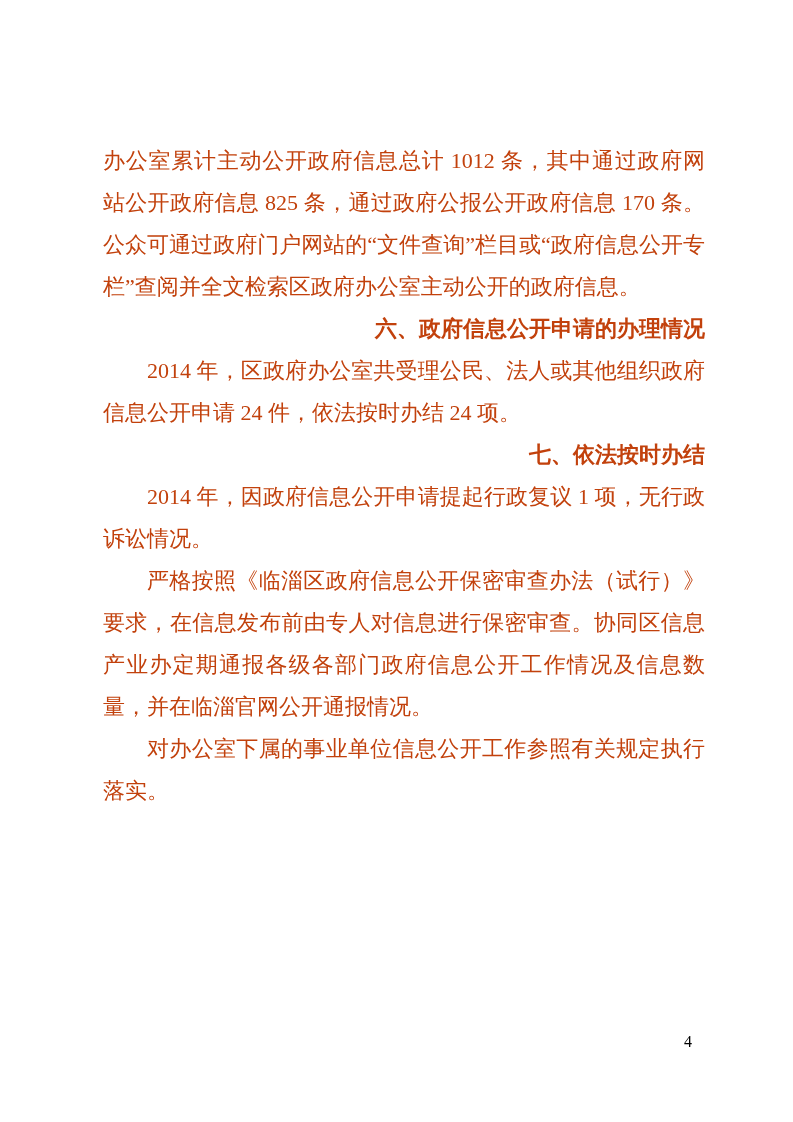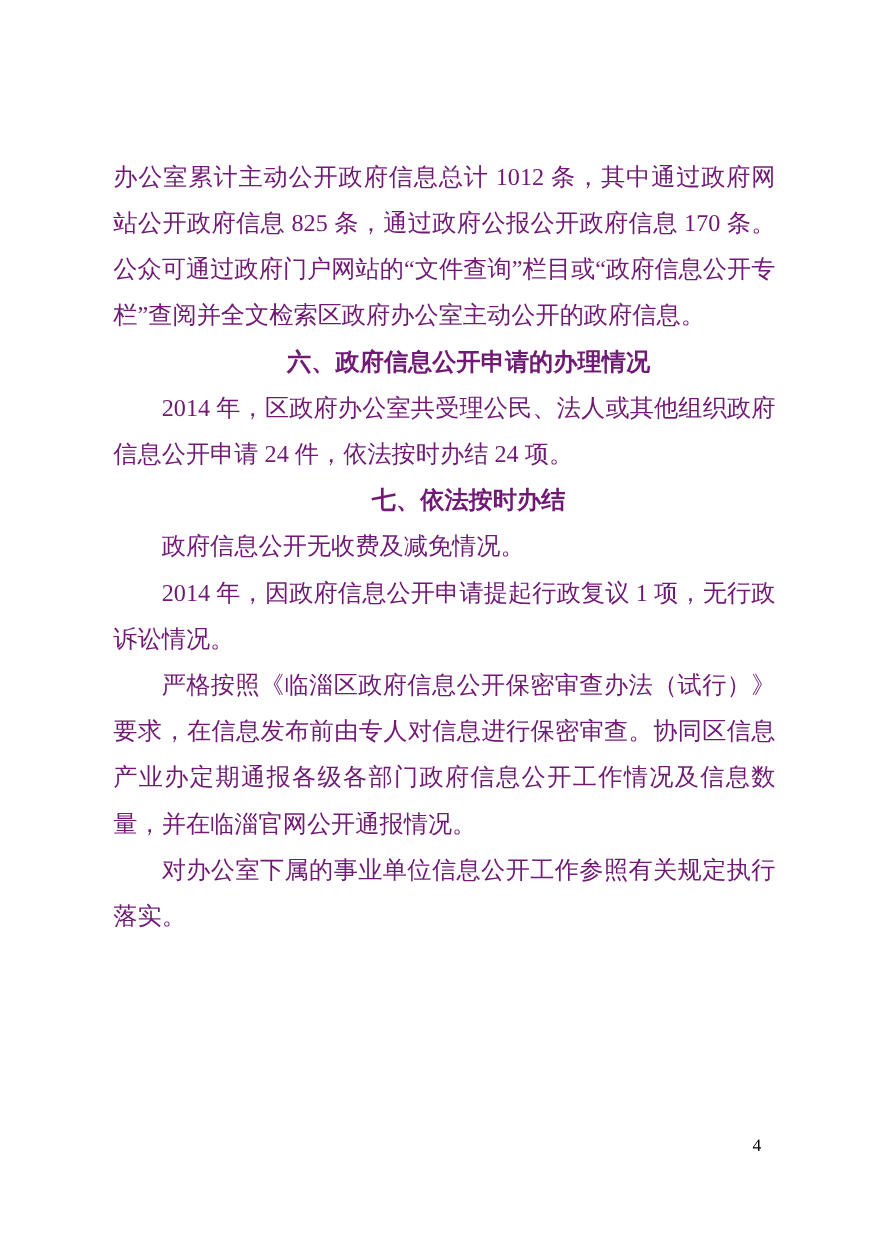--- a/index.html
+++ b/index.html
@@ -15,57 +15,56 @@
     overflow: hidden;
   }
   .content {
     position: absolute;
     left: 103px;
     top: 140px;
     width: 602px;
     font-family: "Liberation Serif", "DejaVu Serif", serif;
     font-size: 22px;
     line-height: 42px;
-    color: #701a75;
+    color: #c2410c;
     text-align: justify;
   }
   .para {
     margin: 0;
     text-indent: 2em;
   }
   .para.continuation {
     text-indent: 0;
   }
   .heading {
     margin: 0;
     font-family: "Liberation Sans", "DejaVu Sans", sans-serif;
     font-weight: 700;
     font-size: 22px;
     line-height: 42px;
     text-indent: 2em;
-    text-align: center;
+    text-align: right;
   }
   .page-number {
     position: absolute;
     left: 684px;
     top: 1032px;
     font-family: "Liberation Serif", "DejaVu Serif", serif;
     font-size: 16px;
     line-height: 20px;
     color: #000000;
   }
 </style>
 </head>
 <body>
 
 <div class="page">
   <div class="content">
     <p class="para continuation">办公室累计主动公开政府信息总计 1012 条，其中通过政府网站公开政府信息 825 条，通过政府公报公开政府信息 170 条。公众可通过政府门户网站的“文件查询”栏目或“政府信息公开专栏”查阅并全文检索区政府办公室主动公开的政府信息。</p>
     <h3 class="heading">六、政府信息公开申请的办理情况</h3>
     <p class="para">2014 年，区政府办公室共受理公民、法人或其他组织政府信息公开申请 24 件，依法按时办结 24 项。</p>
     <h3 class="heading">七、依法按时办结</h3>
-    <p class="para">政府信息公开无收费及减免情况。</p>
     <p class="para">2014 年，因政府信息公开申请提起行政复议 1 项，无行政诉讼情况。</p>
     <p class="para">严格按照《临淄区政府信息公开保密审查办法（试行）》要求，在信息发布前由专人对信息进行保密审查。协同区信息产业办定期通报各级各部门政府信息公开工作情况及信息数量，并在临淄官网公开通报情况。</p>
     <p class="para">对办公室下属的事业单位信息公开工作参照有关规定执行落实。</p>
   </div>
   <div class="page-number">4</div>
 </div>
 
 </body></html>

